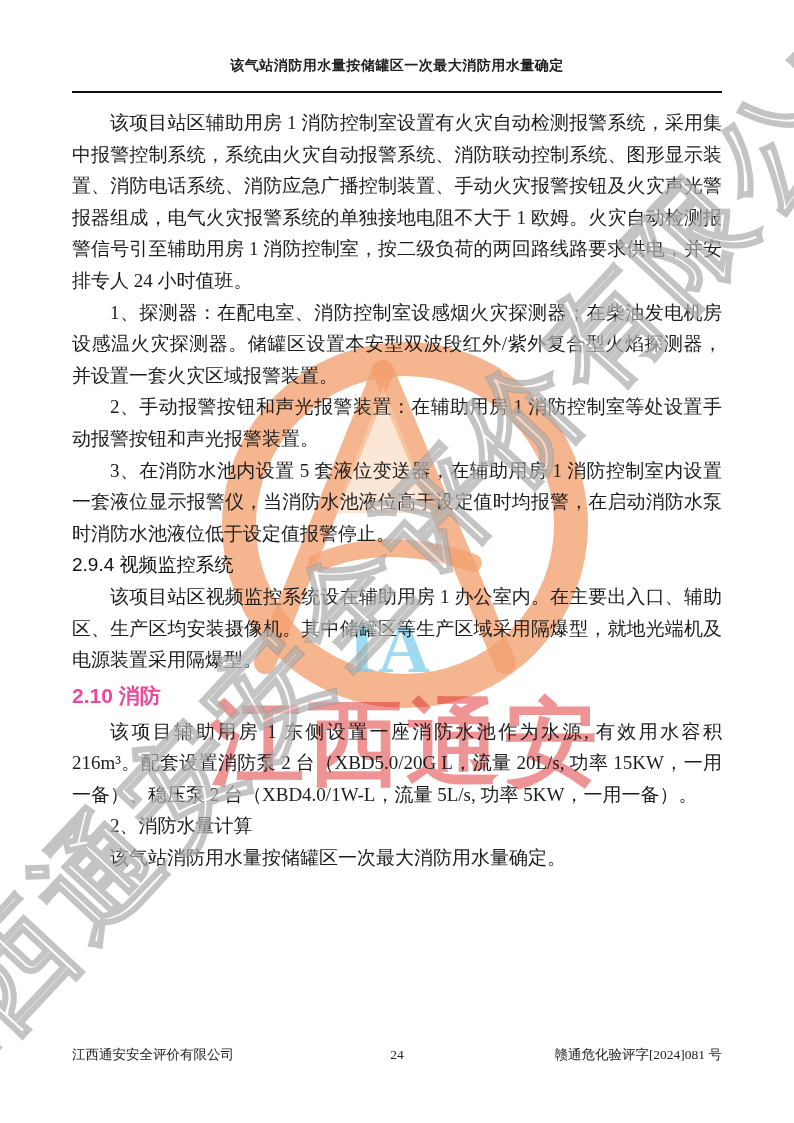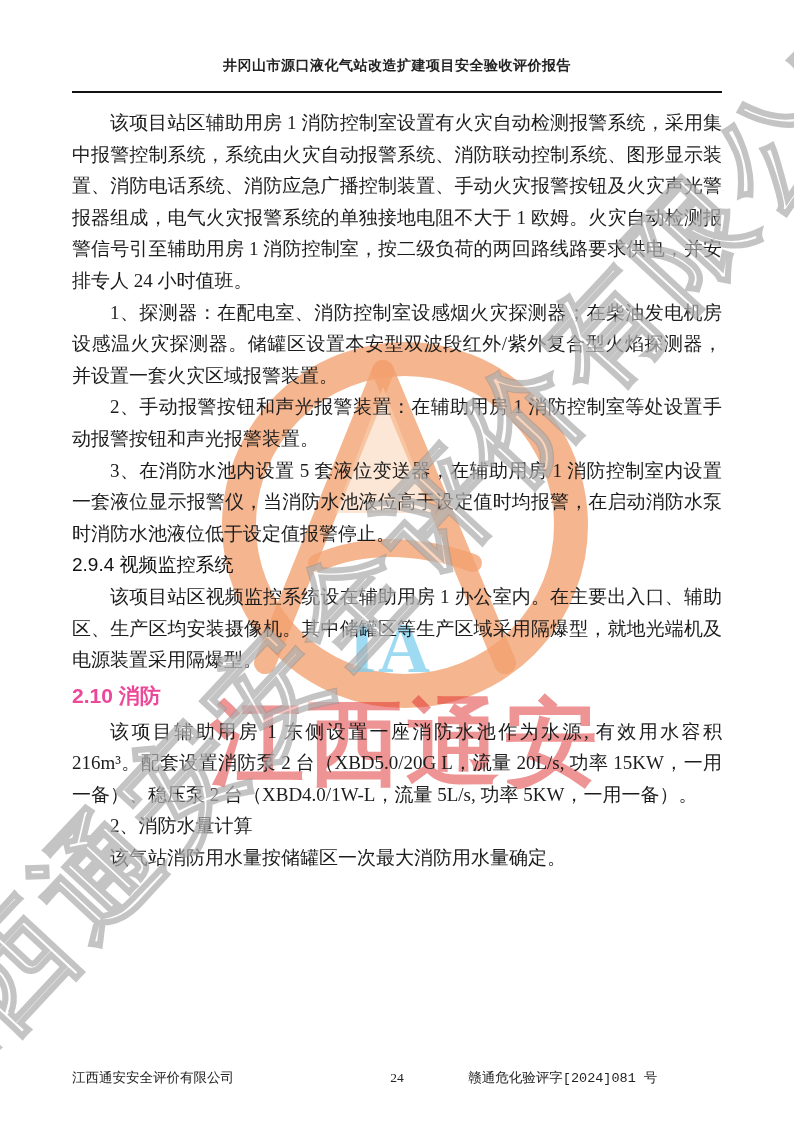--- a/index.html
+++ b/index.html
@@ -71,22 +71,22 @@
     font-size:21px; font-weight:bold; line-height:40px;
     color:#ec4899; text-align:left;
   }
   .page-footer {
     position:absolute; left:72px; right:72px; top:1046px;
     z-index:2;
     display:flex; align-items:baseline;
     font-size:13.5px; color:#222; line-height:18px;
   }
   .pf-left  { flex:1; text-align:left;  }
-  .pf-mid   { flex:0 0 auto; text-align:center;margin-top:23px; }
-  .pf-right { flex:1; text-align:center;font-family:Liberation Mono, monospace; }
+  .pf-mid   { flex:0 0 auto; text-align:center; }
+  .pf-right { flex:1; text-align:right; }
 </style>
 </head>
 <body>
 
 <div class="page">
 
   <div class="wm-logo">
     <svg width="400" height="400" viewBox="0 0 400 400">
       <g stroke="#F2A06E" stroke-opacity="0.78" fill="none">
         <circle cx="200" cy="200" r="166" stroke-width="34"></circle>
@@ -96,21 +96,21 @@
       </g>
       <path d="M178 62 L130 188 L228 188 Z" fill="#F9D2B2" fill-opacity="0.55" stroke="none"></path>
     </svg>
   </div>
 
   <div class="wm-red">江西通安</div>
 
   <div class="wm-blue">IA</div>
 
   <div class="content">
-    <div class="doc-title">井冈山市源口液化气站改造扩建项目安全验收评价报告</div>
+    <div class="doc-title">该气站消防用水量按储罐区一次最大消防用水量确定</div>
     <hr class="header-rule">
     <div class="doc-body" id="doc-body">
         <p>该项目站区辅助用房 1 消防控制室设置有火灾自动检测报警系统，采用集中报警控制系统，系统由火灾自动报警系统、消防联动控制系统、图形显示装置、消防电话系统、消防应急广播控制装置、手动火灾报警按钮及火灾声光警报器组成，电气火灾报警系统的单独接地电阻不大于 1 欧姆。火灾自动检测报警信号引至辅助用房 1 消防控制室，按二级负荷的两回路线路要求供电，并安排专人 24 小时值班。</p>
         <p>1、探测器：在配电室、消防控制室设感烟火灾探测器；在柴油发电机房设感温火灾探测器。储罐区设置本安型双波段红外/紫外复合型火焰探测器，并设置一套火灾区域报警装置。</p>
         <p>2、手动报警按钮和声光报警装置：在辅助用房 1 消防控制室等处设置手动报警按钮和声光报警装置。</p>
         <p>3、在消防水池内设置 5 套液位变送器，在辅助用房 1 消防控制室内设置一套液位显示报警仪，当消防水池液位高于设定值时均报警，在启动消防水泵时消防水池液位低于设定值报警停止。</p>
         <h3 class="sec">2.9.4 视频监控系统</h3>
         <p>该项目站区视频监控系统设在辅助用房 1 办公室内。在主要出入口、辅助区、生产区均安装摄像机。其中储罐区等生产区域采用隔爆型，就地光端机及电源装置采用隔爆型。</p>
         <h2 class="sec">2.10 消防</h2>
         <p>该项目辅助用房 1 东侧设置一座消防水池作为水源, 有效用水容积 216m³。配套设置消防泵 2 台（XBD5.0/20G L，流量 20L/s, 功率 15KW，一用一备）、稳压泵 2 台（XBD4.0/1W-L，流量 5L/s, 功率 5KW，一用一备）。</p>

